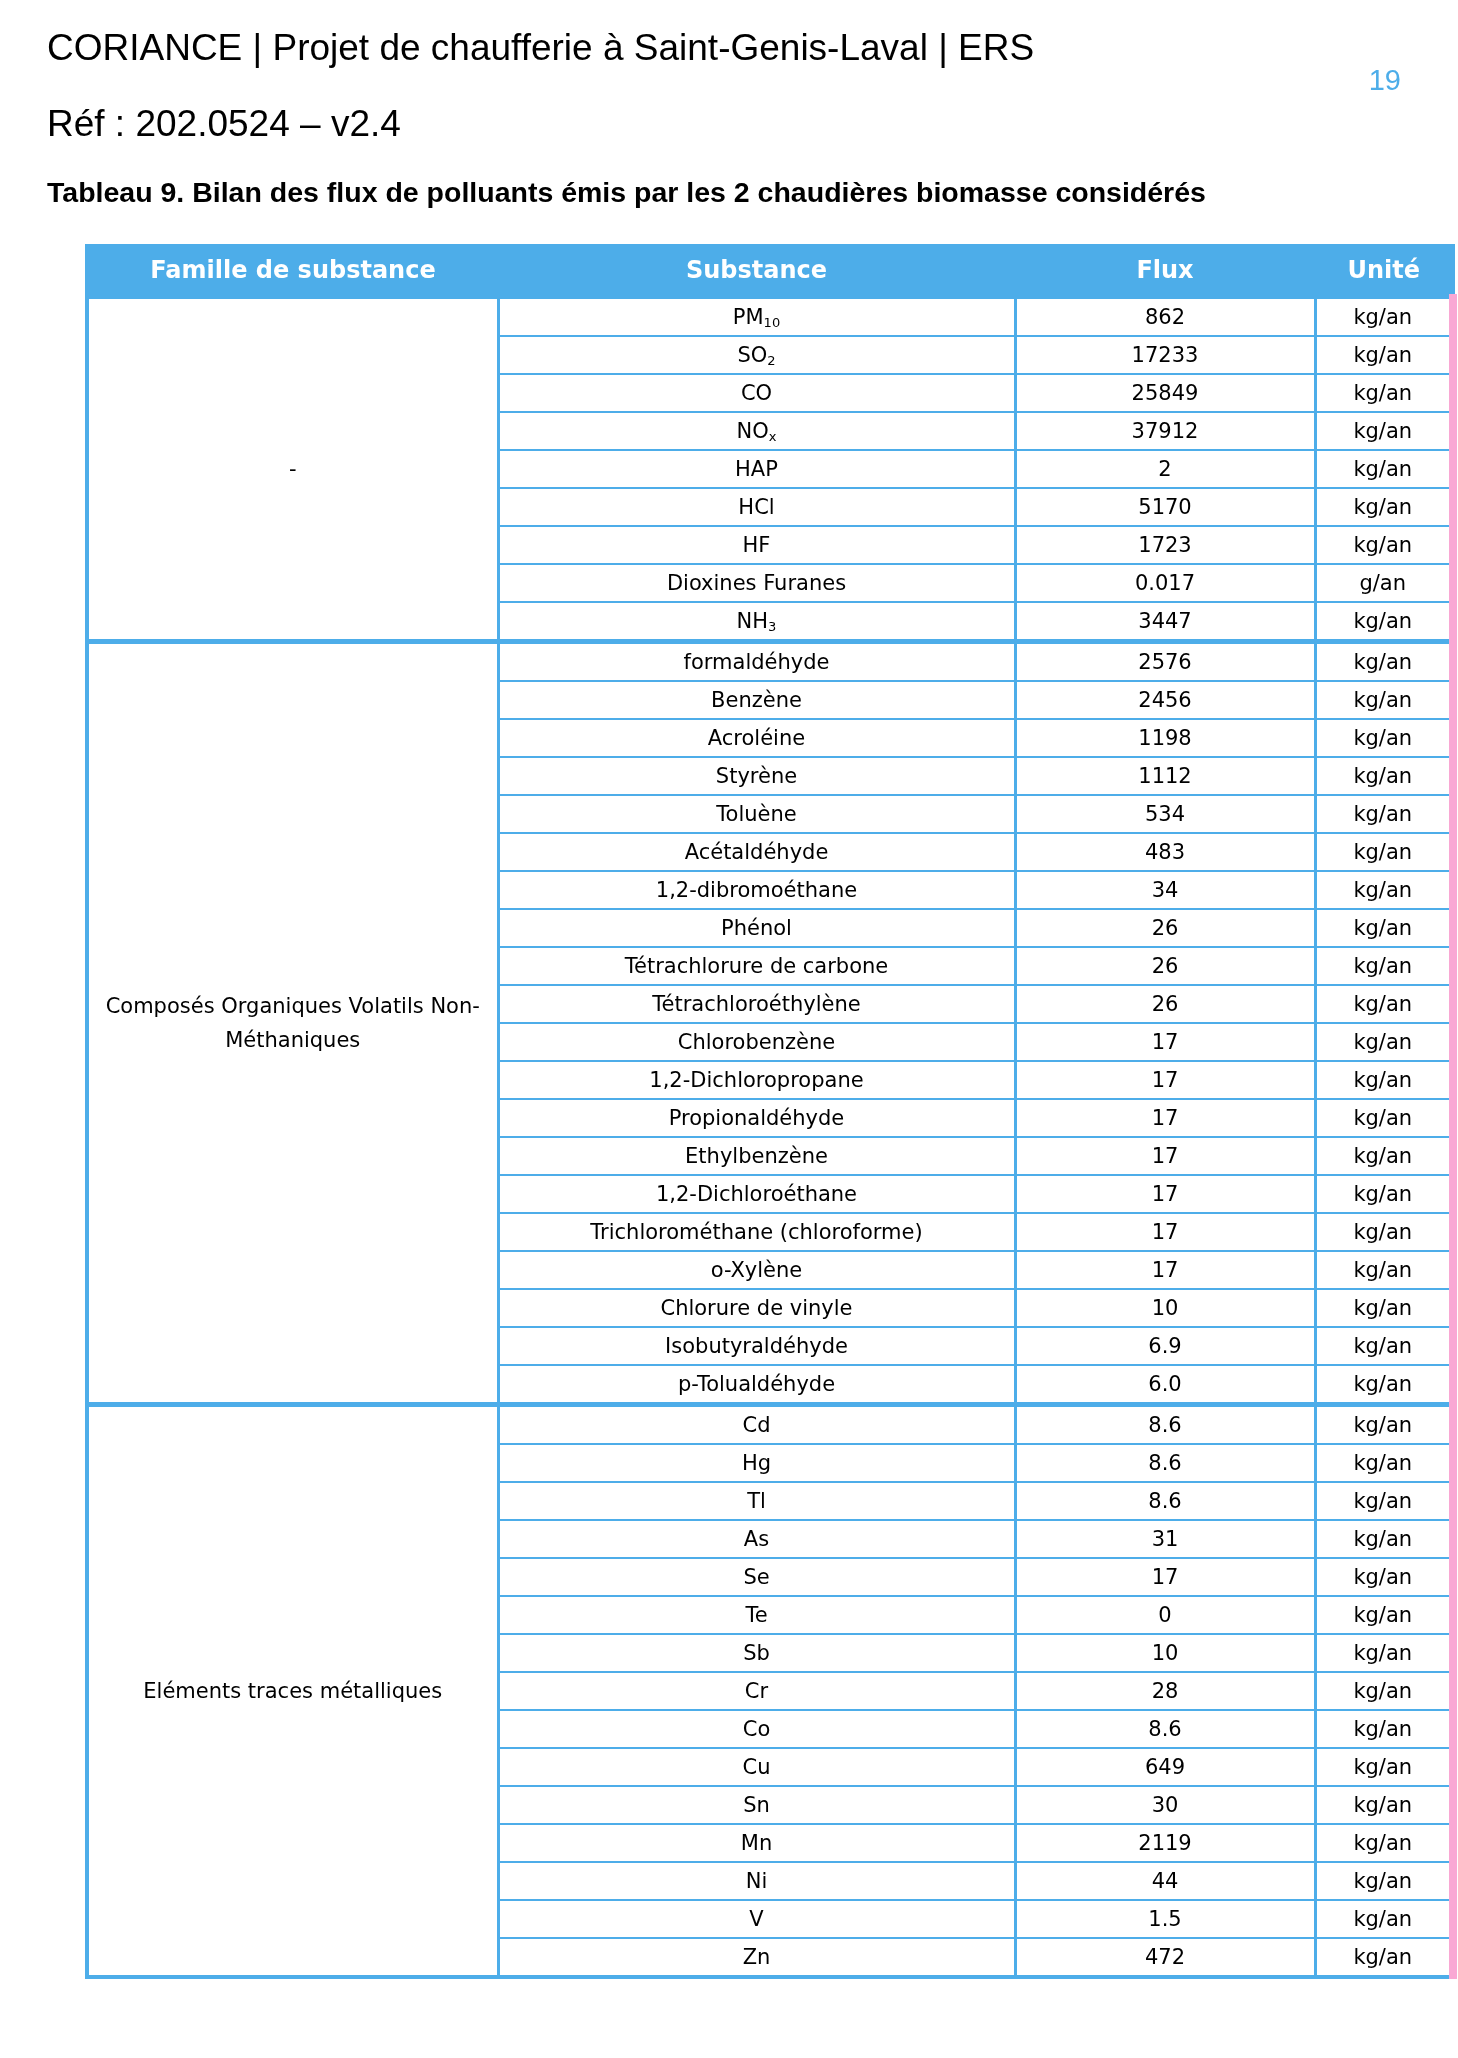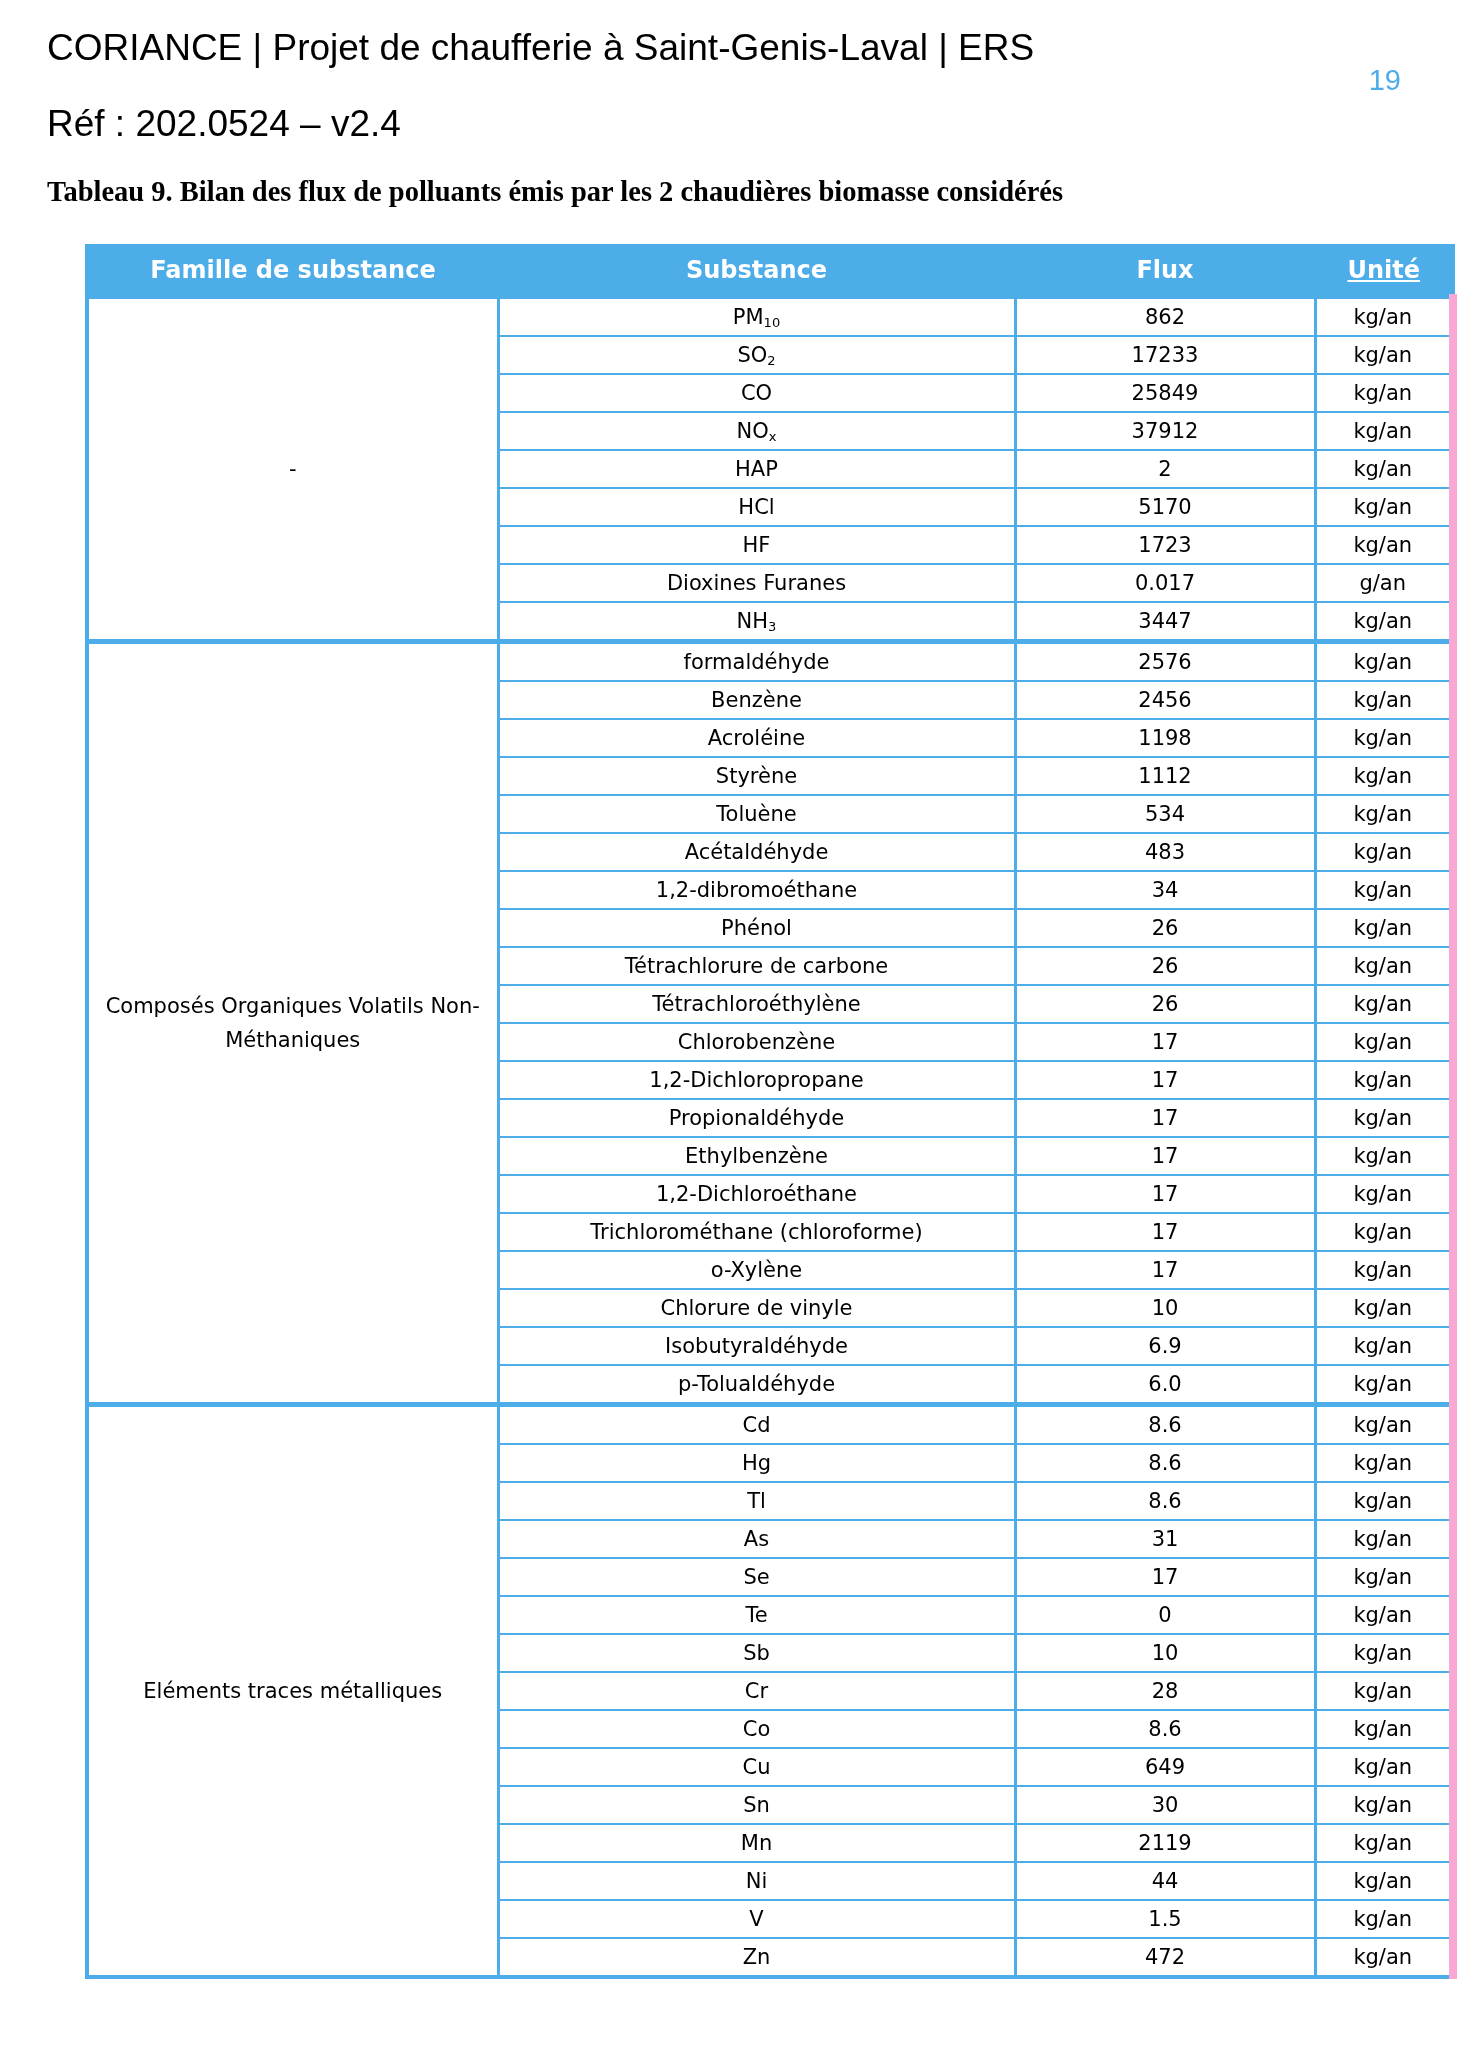--- a/index.html
+++ b/index.html
@@ -1,30 +1,30 @@
 <!DOCTYPE html>
 <html><head>
 <meta charset="utf-8">
 <style>
   html, body { margin: 0; padding: 0; background: #ffffff; }
   body { width: 1458px; height: 2058px; position: relative; overflow: hidden; font-family: "Liberation Sans", sans-serif; color: #000; }
   .doc-header-line { position: absolute; left: 47px; font-family: "Liberation Sans", sans-serif; font-size: 37px; color: #000; white-space: nowrap; }
   #hdr1 { top: 27px; }
   #hdr2 { top: 103px; }
   .page-number { position: absolute; right: 57px; top: 64px; font-size: 29px; color: #4DADE9; font-family: "Liberation Sans", sans-serif; }
-  .table-title { position: absolute; left: 47px; top: 176px; font-size: 28.5px; font-weight: bold; white-space: nowrap; font-family: Liberation Serif, serif; }
+  .table-title { position: absolute; left: 47px; top: 176px; font-size: 28.5px; font-weight: bold; white-space: nowrap; font-family: Liberation Sans, sans-serif; }
 
   .tbl-wrap { position: absolute; left: 47px; top: 244px; width: 1456px; margin-left: 38px; }
   table.flux { border-collapse: collapse; width: 1366px; table-layout: fixed; font-family: "DejaVu Sans", sans-serif; }
   table.flux col.c1 { width: 411px; }
   table.flux col.c2 { width: 517px; }
   table.flux col.c3 { width: 300px; }
   table.flux col.c4 { width: 138px; }
   table.flux th { background: #4DADE9; color: #fff; font-weight: bold; font-size: 24px; height: 48px; padding: 0; border: 2px solid #4DADE9; border-right: 1px solid #8cc9f0; text-align: center; vertical-align: middle; }
-  table.flux th:last-child { border-right: 3px solid #4DADE9; text-decoration: underline; }
+  table.flux th:last-child { border-right: 3px solid #4DADE9; }
   table.flux th:first-child { border-left: 4px solid #4DADE9; }
   table.flux td { height: 36px; padding: 0; text-align: center; vertical-align: middle; font-size: 21px; border: 3px solid #4DADE9; border-top-width: 2px; border-bottom-width: 2px; white-space: nowrap; }
   table.flux td.family { font-size: 21px; line-height: 34px; white-space: normal; border-left: 4px solid #4DADE9; }
   table.flux tr.section-start td { border-top: 5px solid #4DADE9; }
   table.flux tr.last-row td { border-bottom: 4px solid #4DADE9; }
   table.flux td.unit { border-right: 8px solid #f9a8d4; }
   sub { font-size: 0.62em; vertical-align: -0.2em; line-height: 0; }
 </style>
 </head>
 <body>

